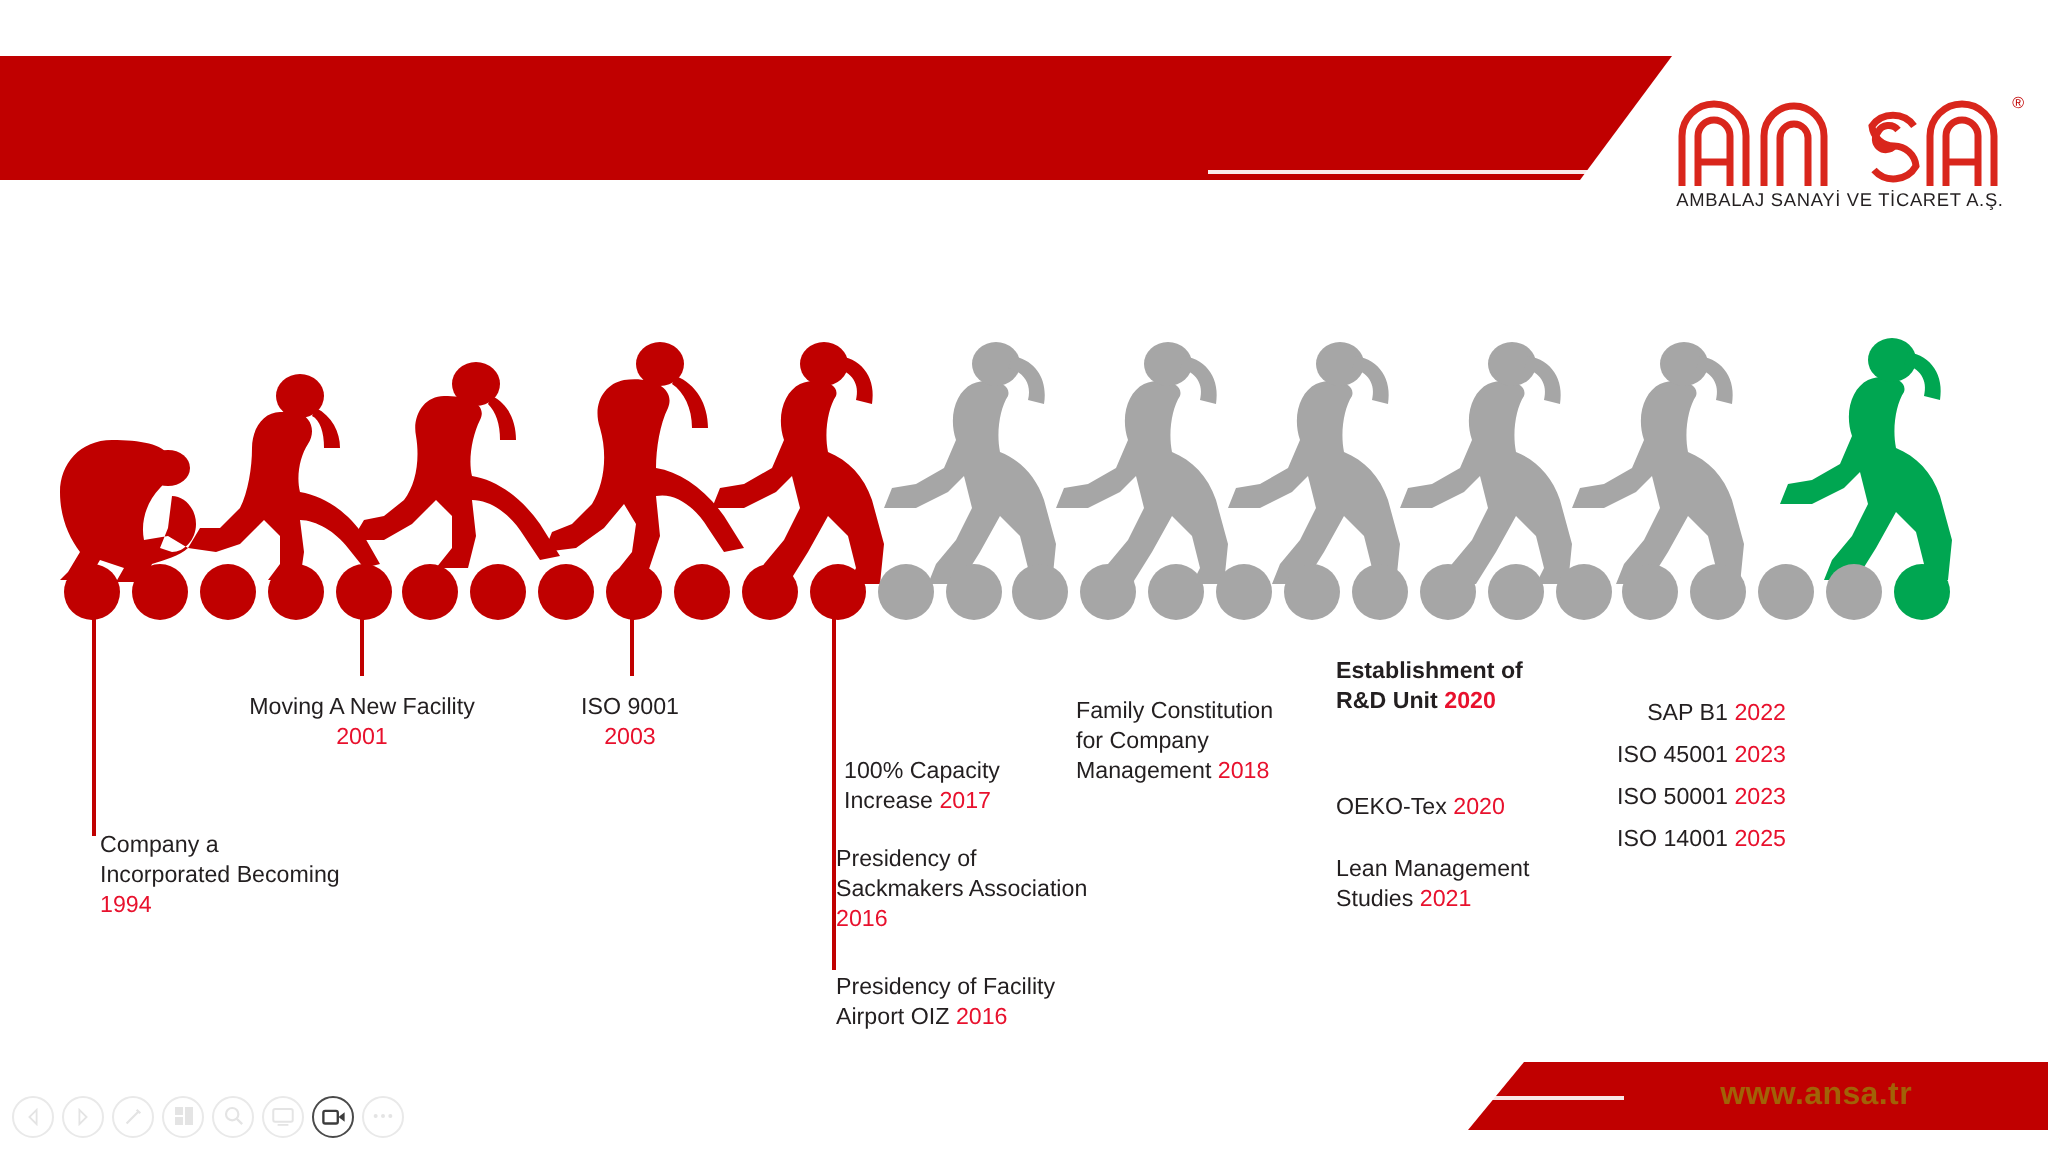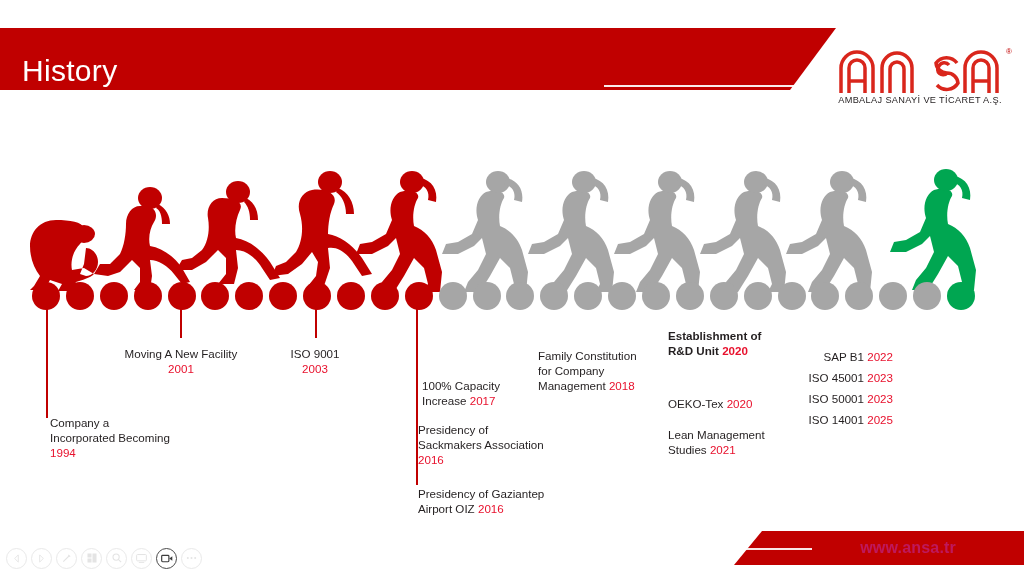--- a/index.html
+++ b/index.html
@@ -43,40 +43,39 @@
   .lbl .yr{color:#E8112D;}
   .lbl.center{text-align:center;}
   .lbl.right{text-align:right;}
 
   
   .footer-bar{
     position:absolute;right:0;bottom:10px;width:290px;height:34px;background:#C00000;
     clip-path:polygon(28px 0,290px 0,290px 34px,0 34px);
   }
   .footer-url{
-    position:absolute;right:68px;bottom:18px;font-size:16px;font-weight:bold;color:#be185d;letter-spacing:.2px;
+    position:absolute;right:68px;bottom:18px;font-size:16px;font-weight:bold;color:#a16207;letter-spacing:.2px;
   }
   .footer-rule{position:absolute;right:212px;bottom:25px;width:78px;height:1.6px;background:#fff;opacity:.9;}
 
   .toolbar{position:absolute;left:6px;bottom:6px;height:22px;display:flex;align-items:center;gap:4px;}
   .tb-btn{
     width:19px;height:19px;border-radius:50%;border:1.2px solid #e9e9e9;
     display:flex;align-items:center;justify-content:center;color:#e4e4e4;background:#fff;
   }
   .tb-btn.active{border-color:#4a4a4a;color:#3c3c3c;}
   .tb-btn svg{display:block;}
 </style>
 </head>
 <body>
 
 <div class="slide">
 
   <div class="header">
     <div class="header-bar"></div>
-    <div class="header-title">History</div>
     <div class="header-rule"></div>
 
     <div class="logo-wrap">
       <div class="logo-mark">
         <svg viewBox="0 0 336 92" width="168" height="46" aria-hidden="true">
           <g fill="none" stroke="#D9261C" stroke-width="7">
 
             <path d="M10 90 L10 40 A32 32 0 0 1 74 40 L74 90"></path>
             <path d="M26 90 L26 40 A16 16 0 0 1 58 40 L58 90"></path>
             <path d="M26 66 L58 66"></path>
@@ -240,21 +239,21 @@
       <div class="connector" style="left: 315px; top: 300px; height: 38px;"></div>
       <div class="connector" style="left: 416px; top: 300px; height: 185px;"></div>
     </div>
 
   <div id="labels">
       <div class="lbl" style="left: 50px; top: 415px;"><span>Company a</span><br><span>Incorporated Becoming</span><br><span class="yr">1994</span></div>
       <div class="lbl center" style="left: 117px; top: 346px; width: 128px;"><span>Moving A New Facility</span><br><span class="yr">2001</span></div>
       <div class="lbl center" style="left: 276px; top: 346px; width: 78px;"><span>ISO 9001</span><br><span class="yr">2003</span></div>
       <div class="lbl" style="left: 422px; top: 378px;"><span>100% Capacity</span><br><span>Increase</span><span> </span><span class="yr">2017</span></div>
       <div class="lbl" style="left: 418px; top: 422px;"><span>Presidency of</span><br><span>Sackmakers Association</span><br><span class="yr">2016</span></div>
-      <div class="lbl" style="left: 418px; top: 486px;"><span>Presidency of Gaziantep</span><br><span>Airport OIZ</span><span> </span><span class="yr">2016</span></div>
+      <div class="lbl" style="left: 418px; top: 486px;"><span>Presidency of Facility</span><br><span>Airport OIZ</span><span> </span><span class="yr">2016</span></div>
       <div class="lbl" style="left: 538px; top: 348px;"><span>Family Constitution</span><br><span>for Company</span><br><span>Management</span><span> </span><span class="yr">2018</span></div>
       <div class="lbl" style="left: 668px; top: 328px; font-weight: bold;"><span>Establishment of</span><br><span>R&amp;D Unit</span><span> </span><span class="yr">2020</span></div>
       <div class="lbl" style="left: 668px; top: 396px;"><span>OEKO-Tex</span><span> </span><span class="yr">2020</span></div>
       <div class="lbl" style="left: 668px; top: 427px;"><span>Lean Management</span><br><span>Studies</span><span> </span><span class="yr">2021</span></div>
       <div class="lbl right" style="left: 780px; top: 349px; width: 113px;"><span>SAP B1</span><span> </span><span class="yr">2022</span></div>
       <div class="lbl right" style="left: 780px; top: 370px; width: 113px;"><span>ISO 45001</span><span> </span><span class="yr">2023</span></div>
       <div class="lbl right" style="left: 780px; top: 391px; width: 113px; text-align: right;"><span>ISO 50001 </span><span> </span><span class="yr">2023</span></div>
       <div class="lbl right" style="left: 780px; top: 412px; width: 113px;"><span>ISO 14001</span><span> </span><span class="yr">2025</span></div>
     </div>
 

